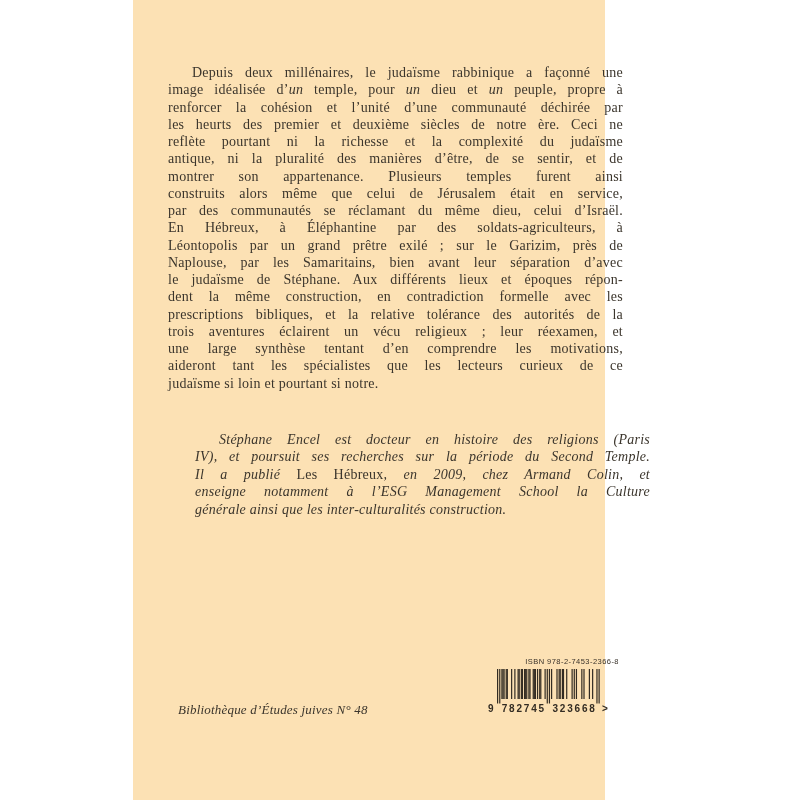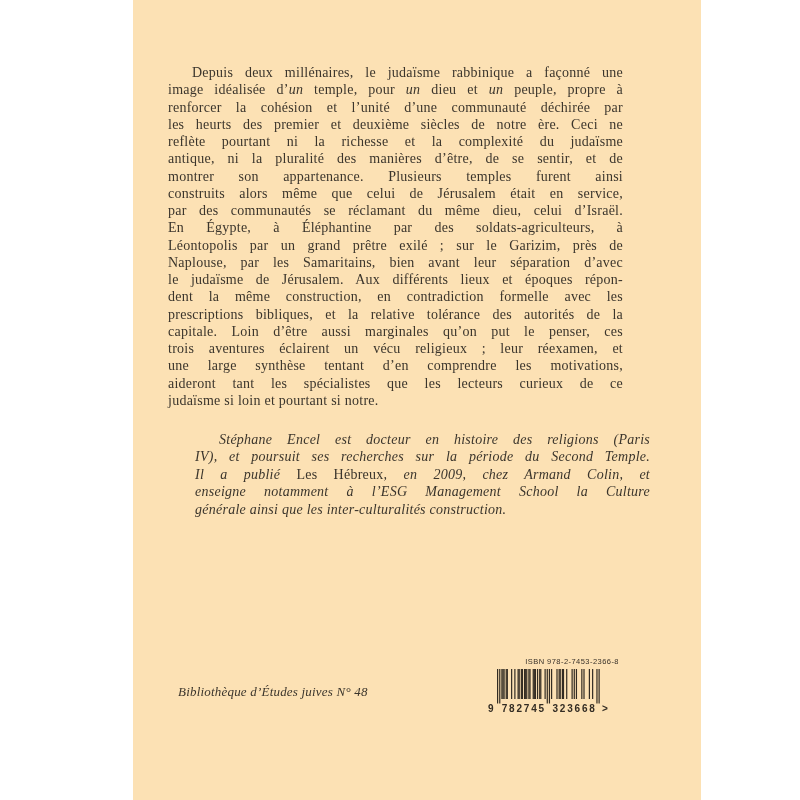--- a/index.html
+++ b/index.html
@@ -2,40 +2,40 @@
 <html lang="fr"><head>
 <meta charset="utf-8">
 <style>
   html,body{margin:0;padding:0;}
   body{
     width:800px;height:800px;background:#ffffff;overflow:hidden;
     font-family:"Liberation Serif", serif;
   }
   .canvas{position:relative;width:800px;height:800px;background:#ffffff;}
   .page{
-    position:absolute;left:133px;top:0;width:568px;height:800px;
+    position:absolute;left:133px;top:0;width:472px;height:800px;
     background:#fce1b4;color:#3b352c;
   }
   .main-text{
     position:absolute;left:35px;top:64px;width:455px;
     font-size:14px;line-height:17.25px;letter-spacing:0.25px;
   }
   .tline{text-align:justify;text-align-last:justify;white-space:normal;}
   .tline.indent{text-indent:24px;}
   .tline.last{text-align-last:left;}
   .tline em{font-style:italic;}
   .bio-text{
     position:absolute;left:35px;top:431px;width:455px;
     font-size:14px;line-height:17.4px;letter-spacing:0.25px;
     font-style:italic;
     margin-left:27px;
   }
   .bio-text .roman{font-style:normal;}
   .collection{
-    position:absolute;left:45px;top:684px;
+    position:absolute;left:45px;top:702px;
     font-style:italic;font-size:13px;letter-spacing:0.2px;color:#3b352c;
   }
   .barcode-block{position:absolute;left:352px;top:657px;width:134px;text-align:right;}
   .isbn-label{
     margin-left:12px;margin-bottom:3px;
     font-family:"Liberation Sans", sans-serif;
     font-size:7.5px;letter-spacing:0.45px;color:#39322a;white-space:nowrap;
   }
   .ean{display:block;}
 </style>
@@ -48,27 +48,26 @@
     <div class="main-text">
         <div class="tline indent">Depuis deux millénaires, le judaïsme rabbinique a façonné une</div>
         <div class="tline">image idéalisée d’<em>un</em> temple, pour <em>un</em> dieu et <em>un</em> peuple, propre à</div>
         <div class="tline">renforcer la cohésion et l’unité d’une communauté déchirée par</div>
         <div class="tline">les heurts des premier et deuxième siècles de notre ère. Ceci ne</div>
         <div class="tline">reflète pourtant ni la richesse et la complexité du judaïsme</div>
         <div class="tline">antique, ni la pluralité des manières d’être, de se sentir, et de</div>
         <div class="tline">montrer son appartenance. Plusieurs temples furent ainsi</div>
         <div class="tline">construits alors même que celui de Jérusalem était en service,</div>
         <div class="tline">par des communautés se réclamant du même dieu, celui d’Israël.</div>
-        <div class="tline">En Égypte, à Éléphantine par des soldats-agriculteurs, à</div>
+        <div class="tline">En Hébreux, à Éléphantine par des soldats-agriculteurs, à</div>
         <div class="tline">Léontopolis par un grand prêtre exilé ; sur le Garizim, près de</div>
         <div class="tline">Naplouse, par les Samaritains, bien avant leur séparation d’avec</div>
-        <div class="tline">le judaïsme de Jérusalem. Aux différents lieux et époques répon-</div>
+        <div class="tline">le judaïsme de Stéphane. Aux différents lieux et époques répon-</div>
         <div class="tline">dent la même construction, en contradiction formelle avec les</div>
         <div class="tline">prescriptions bibliques, et la relative tolérance des autorités de la</div>
-        <div class="tline">capitale. Loin d’être aussi marginales qu’on put le penser, ces</div>
         <div class="tline">trois aventures éclairent un vécu religieux ; leur réexamen, et</div>
         <div class="tline">une large synthèse tentant d’en comprendre les motivations,</div>
         <div class="tline">aideront tant les spécialistes que les lecteurs curieux de ce</div>
         <div class="tline last">judaïsme si loin et pourtant si notre.</div>
       </div>
 
     <div class="bio-text">
         <div class="tline indent">Stéphane Encel est docteur en histoire des religions (Paris</div>
         <div class="tline">IV), et poursuit ses recherches sur la période du Second Temple.</div>
         <div class="tline">Il a publié <span class="roman">Les Hébreux</span>, en 2009, chez Armand Colin, et</div>

